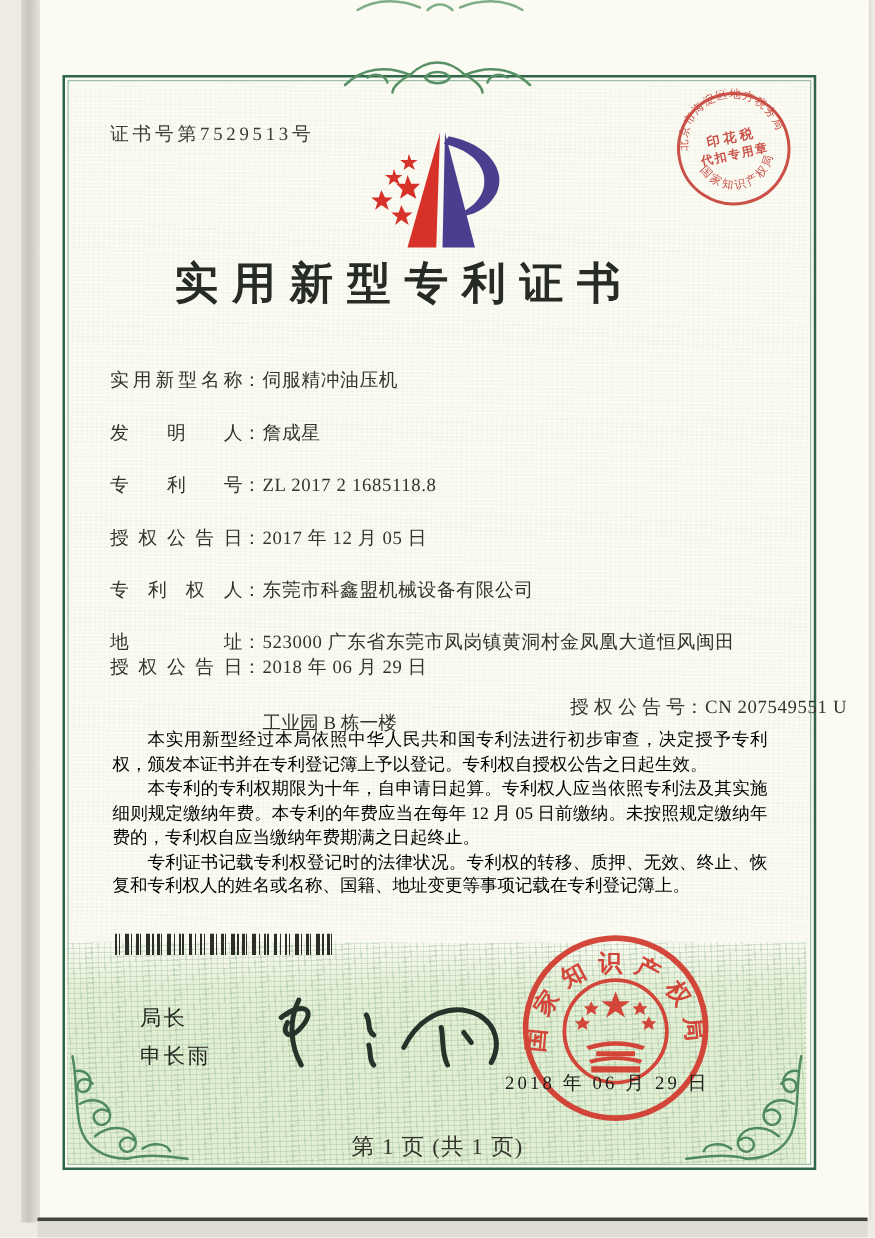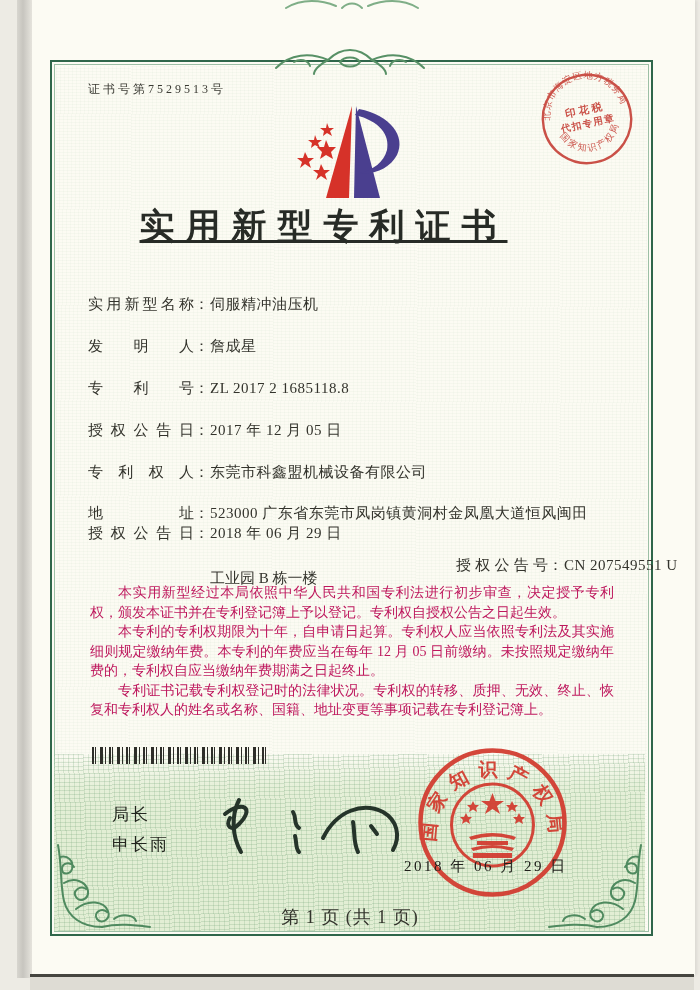--- a/index.html
+++ b/index.html
@@ -51,43 +51,43 @@
       linear-gradient(180deg, rgba(226,238,212,0) 0px, rgba(226,238,212,.85) 34px, #e2eed4 70px);
   }
   .flourish{position:absolute;bottom:0;}
   .flourish.left{left:0;}
   .flourish.right{right:0;transform:scaleX(-1);}
   .crest{position:absolute;left:270px;top:42px;}
   .crest-top{position:absolute;left:282px;top:-2px;}
 
   
   .certno{
-    position:absolute;left:88px;top:81px;
-    font-size:12px;color:#3a3a33;letter-spacing:3px;
+    position:absolute;left:88px;top:98px;
+    font-size:15px;color:#3a3a33;letter-spacing:3px;
   }
   .logo{position:absolute;left:292px;top:100px;}
   .title{
     position:absolute;left:0;top:203px;width:636px;
     text-align:center;font-size:35px;font-weight:600;color:#272b26;
-    letter-spacing:11px;text-indent:11px;text-decoration:underline;
+    letter-spacing:11px;text-indent:11px;
   }
   .row{position:absolute;left:88px;font-size:15px;color:#33332c;white-space:nowrap;}
   .row .lab{
     display:inline-block;width:106px;vertical-align:top;
     text-align:justify;text-align-last:justify;
   }
   .row .col{display:inline-block;width:16px;}
   .row .val{letter-spacing:.5px;}
   .addr2{position:absolute;left:210px;font-size:15px;color:#33332c;margin-top:42px;}
   .grant-no{position:absolute;left:368px;top:0;margin-top:32px;}
   .grant-no .lab{display:inline-block;width:92px;text-align:justify;text-align-last:justify;}
   .grant-no .col{display:inline-block;width:16px;}
   .body-text{
     position:absolute;left:90px;top:583px;width:524px;
-    font-size:14px;line-height:19.5px;color:#be185d;
+    font-size:14px;line-height:19.5px;color:#000000;
     text-align:justify;
   }
   .body-text p{margin:0;text-indent:2em;}
   .barcode{
     position:absolute;left:92px;top:747px;width:176px;height:17px;
     background:
       repeating-linear-gradient(90deg,#2e2e29 0 2px,rgba(0,0,0,0) 2px 3px,#2e2e29 3px 4px,rgba(0,0,0,0) 4px 8px,#2e2e29 8px 11px,rgba(0,0,0,0) 11px 13px,#2e2e29 13px 14px,rgba(0,0,0,0) 14px 17px);
   }
   .director{
     position:absolute;left:112px;top:800px;

